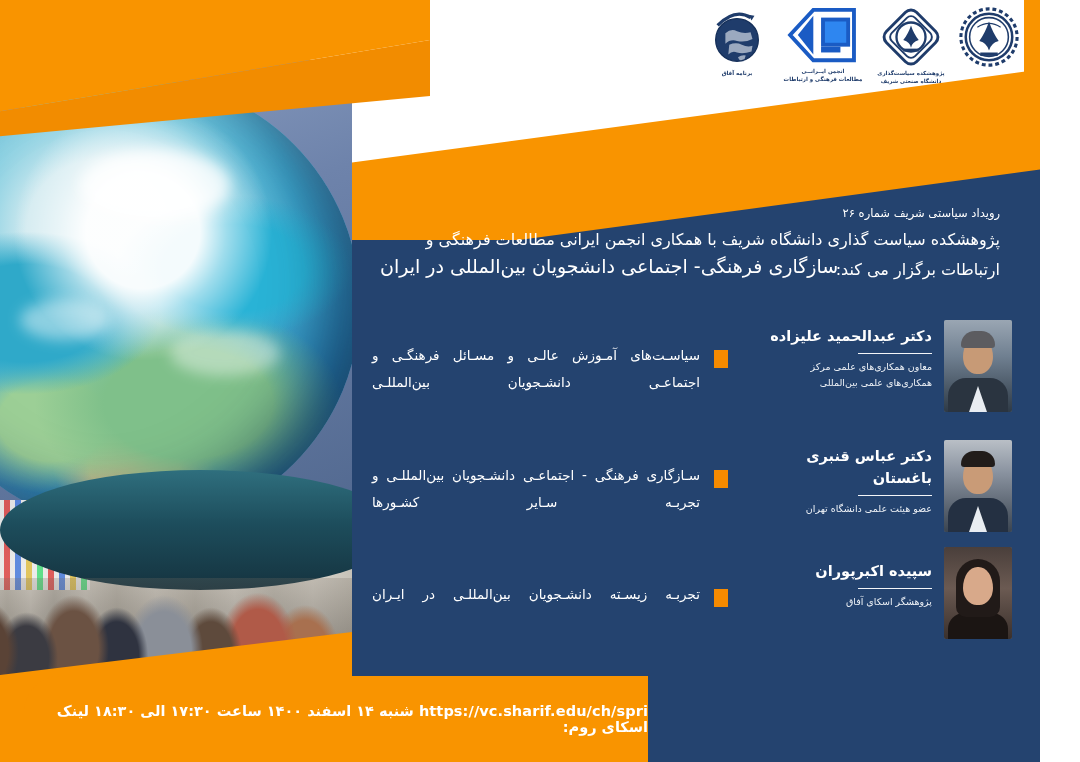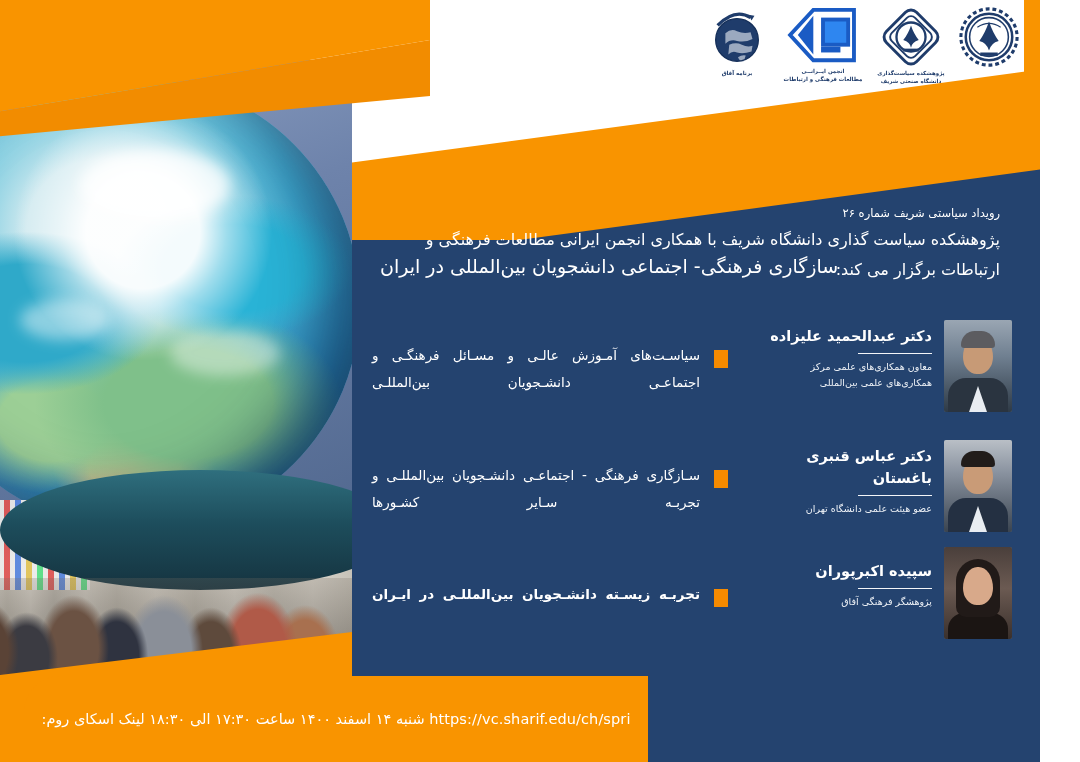--- a/index.html
+++ b/index.html
@@ -184,33 +184,33 @@
 
   .bullet-sq{
     flex:0 0 14px;width:14px;height:18px;background:#F58A00;
     margin:30px 14px 0 14px;
   }
   .topic{
     flex:1;text-align:justify;text-align-last:justify;
     color:#ffffff;font-size:13.5px;line-height:2;padding-top:22px;
     direction:rtl;
   }
-  .row-3 .topic{padding-top:34px;text-align-last:justify;font-weight:bold;}
+  .row-3 .topic{padding-top:34px;text-align-last:justify;}
   .row-3 .bullet-sq{margin-top:42px;}
   .row-3 .who{padding-top:14px;}
 
   
   .footer{
     position:absolute;left:64px;bottom:0;width:624px;height:86px;
     background:#F99400;border-top-left-radius:36px;
     display:flex;align-items:center;justify-content:center;
     z-index:6;
   }
   .footer .ftext{
-    color:#ffffff;font-size:14.5px;font-weight:normal;direction:rtl;
+    color:#ffffff;font-size:14.5px;font-weight:bold;direction:rtl;
     letter-spacing:.1px;
   }
   .footer .url{direction:ltr;display:inline-block;unicode-bidi:embed;}
 </style>
 </head>
 <body>
 
 <div class="poster">
 
   <div class="photo-col">
@@ -336,21 +336,21 @@
     <div class="row row-3">
       <div class="portrait p3">
         <div class="pf-bg"></div>
           <div class="pf-body"></div>
         <div class="pf-hair"></div>
           <div class="pf-face"></div>
       </div>
       <div class="who">
         <div class="name">سپیده اکبرپوران</div>
         <div class="rule"></div>
-        <div class="role" style="white-space:pre-line;">پژوهشگر فرهنگی آفاق</div>
+        <div class="role" style="white-space:pre-line;">پژوهشگر اسکای آفاق</div>
       </div>
       <div class="bullet-sq"></div>
       <div class="topic">تجربـه زیسـته دانشـجویان بین‌المللـی در ایـران</div>
     </div>
 
   </div>
 
   <div class="footer">
     <div class="ftext">
       <span class="url">https://vc.sharif.edu/ch/spri</span>

